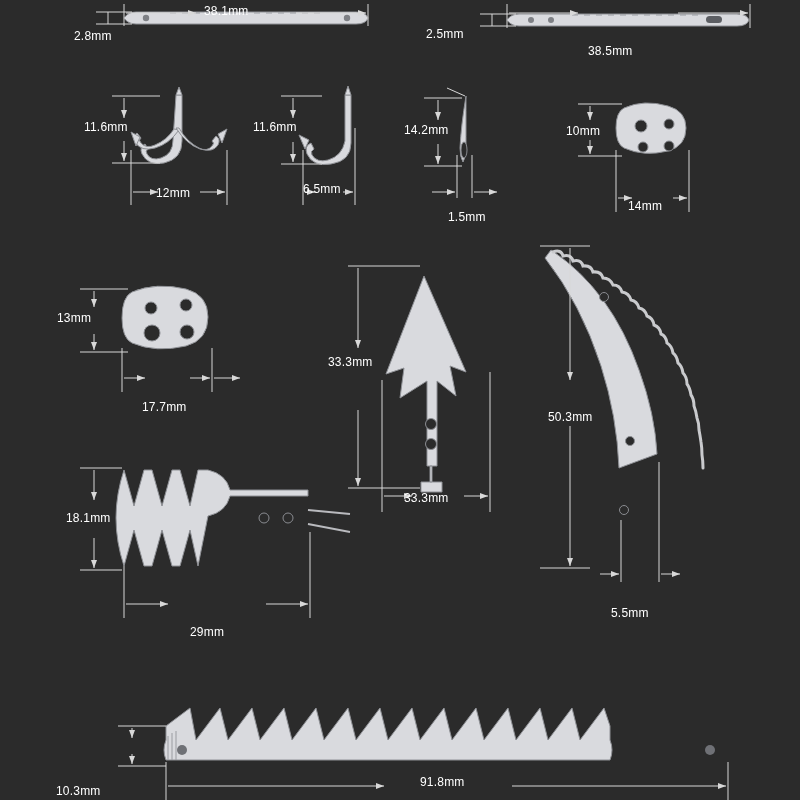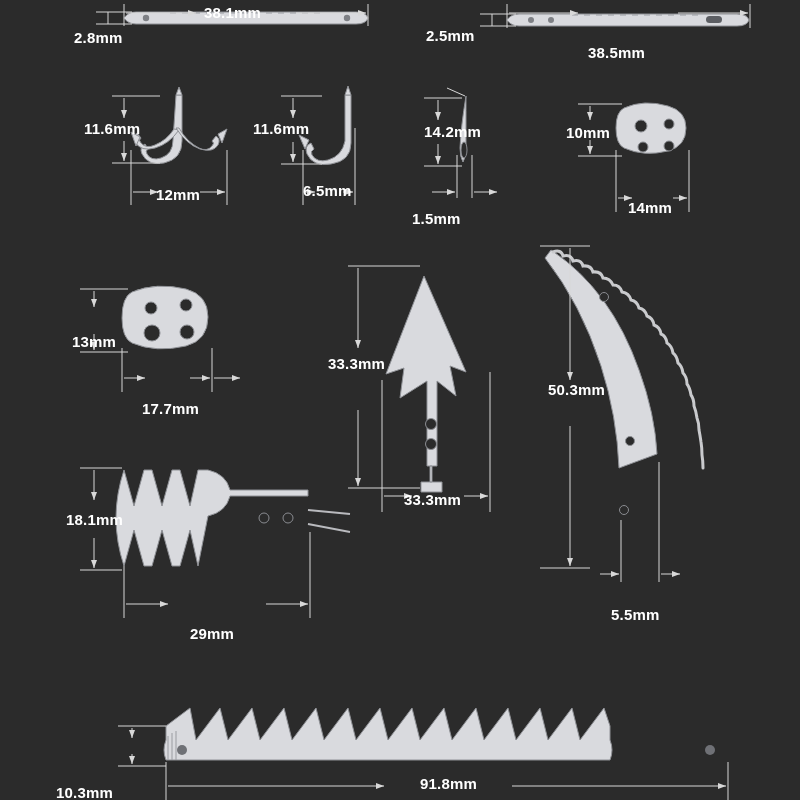--- a/index.html
+++ b/index.html
@@ -8,24 +8,23 @@
     background:#2b2b2b;
     font-family:"Liberation Sans", sans-serif;
     color:#ffffff;
     overflow:hidden;
     position:relative;
   }
   #stage{position:absolute;left:0;top:0;width:800px;height:800px;}
   .lbl{
     position:absolute;
     color:#ffffff;
-    font-size:15px;
+    font-size:12px;
     white-space:nowrap;
     letter-spacing:0.2px;
-    font-weight:bold;
   }
   svg.layer{position:absolute;left:0;top:0;width:800px;height:800px;pointer-events:none;}
   .dim{stroke:#d8d8d8;stroke-width:1;fill:none;}
   .part{fill:#d9dade;stroke:#8f9196;stroke-width:1;}
   .part-d{fill:#2b2b2b;stroke:#8a8c91;stroke-width:1;}
 </style>
 </head>
 <body>
 
 <div id="stage">
@@ -314,33 +313,33 @@
 
   <div class="lbl" style="left:588px;top:4px;margin-top:40px;">38.5mm</div>
   <div class="lbl" style="left:426px;top:27px;">2.5mm</div>
 
   <div class="lbl" style="left:84px;top:120px;">11.6mm</div>
   <div class="lbl" style="left:156px;top:174px;margin-top:12px;">12mm</div>
 
   <div class="lbl" style="left:253px;top:120px;">11.6mm</div>
   <div class="lbl" style="left:303px;top:182px;text-align:right;">6.5mm</div>
 
-  <div class="lbl" style="left:404px;top:123px;margin-left:20px;">14.2mm</div>
-  <div class="lbl" style="left:412px;top:210px;">1.5mm</div>
+  <div class="lbl" style="left:404px;top:123px;">14.2mm</div>
+  <div class="lbl" style="left:448px;top:210px;">1.5mm</div>
 
   <div class="lbl" style="left:566px;top:124px;">10mm</div>
   <div class="lbl" style="left:628px;top:199px;">14mm</div>
 
-  <div class="lbl" style="left:72px;top:311px;margin-top:22px;">13mm</div>
+  <div class="lbl" style="left:57px;top:311px;">13mm</div>
   <div class="lbl" style="left:142px;top:400px;text-align:right;">17.7mm</div>
 
   <div class="lbl" style="left:328px;top:355px;">33.3mm</div>
   <div class="lbl" style="left:404px;top:491px;">33.3mm</div>
 
-  <div class="lbl" style="left:548px;top:381px;">50.3mm</div>
+  <div class="lbl" style="left:548px;top:410px;">50.3mm</div>
   <div class="lbl" style="left:611px;top:606px;">5.5mm</div>
 
   <div class="lbl" style="left:66px;top:511px;">18.1mm</div>
   <div class="lbl" style="left:190px;top:625px;">29mm</div>
 
   <div class="lbl" style="left:56px;top:748px;margin-top:36px;">10.3mm</div>
   <div class="lbl" style="left:420px;top:775px;">91.8mm</div>
 
 </div>
 

